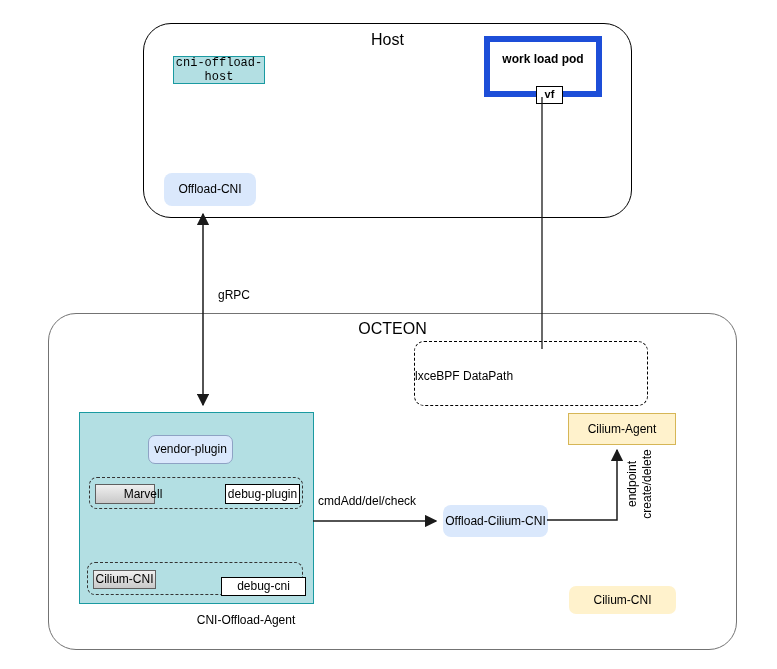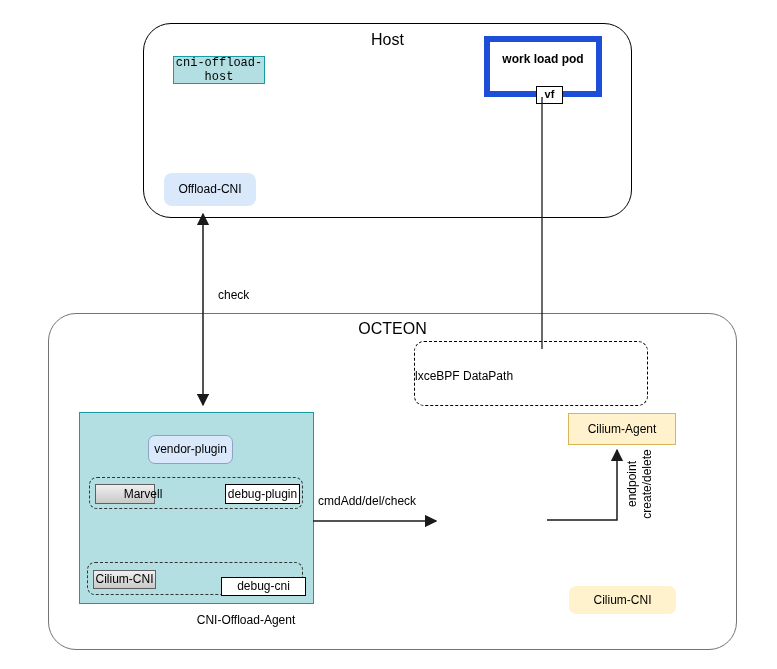--- a/index.html
+++ b/index.html
@@ -71,31 +71,32 @@
         <div class="box" data-name="marvell-node">Marvell</div>
         <div class="box" data-name="debug-plugin-node">debug-plugin</div>
       </div>
       <div class="abs" data-name="cni-dashed-group">
         <div class="box" data-name="cilium-cni-plugin-node">Cilium-CNI</div>
         <div class="box" data-name="debug-cni-node">debug-cni</div>
       </div>
     </div>
     <div class="abs" data-name="cni-offload-agent-caption">CNI-Offload-Agent</div>
 
+    <div class="box" data-name="offload-cilium-cni-node">Offload-Cilium-CNI</div>
     <div class="box" data-name="cilium-agent-node">Cilium-Agent</div>
     <div class="box" data-name="cilium-cni-node">Cilium-CNI</div>
 
     <div class="abs" data-name="cmd-add-label">cmdAdd/del/check</div>
     <div class="abs" data-name="endpoint-label">
       <div data-name="endpoint-label-line1">endpoint</div>
       <div data-name="endpoint-label-line2">create/delete</div>
     </div>
   </div>
 
-  <div class="abs" data-name="grpc-label">check</div>
+  <div class="abs" data-name="grpc-label">gRPC</div>
 
   <svg id="wires" data-name="connector-lines" viewBox="0 0 777 669" xmlns="http://www.w3.org/2000/svg">
     <defs>
       <marker id="arrow" viewBox="0 0 10 10" refX="9" refY="5" markerWidth="8.5" markerHeight="8.5" orient="auto-start-reverse">
         <path d="M0,0 L10,5 L0,10 z" fill="#1a1a1a"></path>
       </marker>
     </defs>
     <path data-name="grpc-arrow" d="M203,214 L203,405" stroke="#1a1a1a" stroke-width="1.5" fill="none" marker-start="url(#arrow)" marker-end="url(#arrow)"></path>
     <path data-name="vf-to-lxc-line" d="M542,97 L542,349" stroke="#1a1a1a" stroke-width="1.3" fill="none"></path>
     <path data-name="cmd-add-arrow" d="M313,521 L436,521" stroke="#1a1a1a" stroke-width="1.5" fill="none" marker-end="url(#arrow)"></path>

